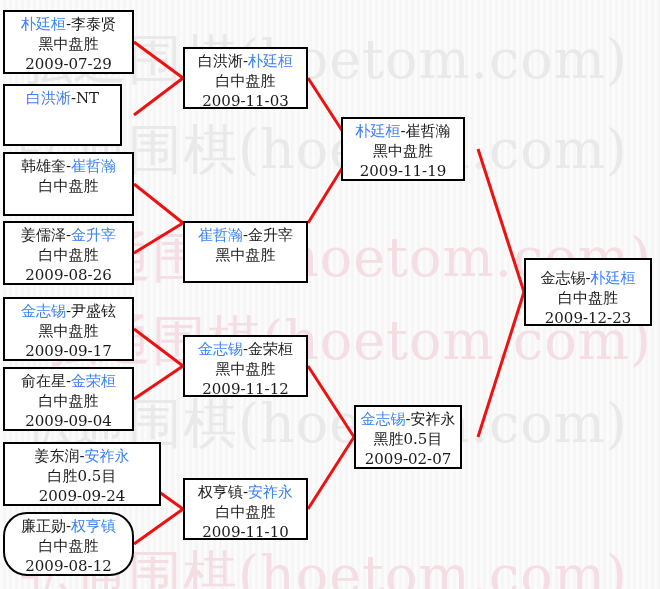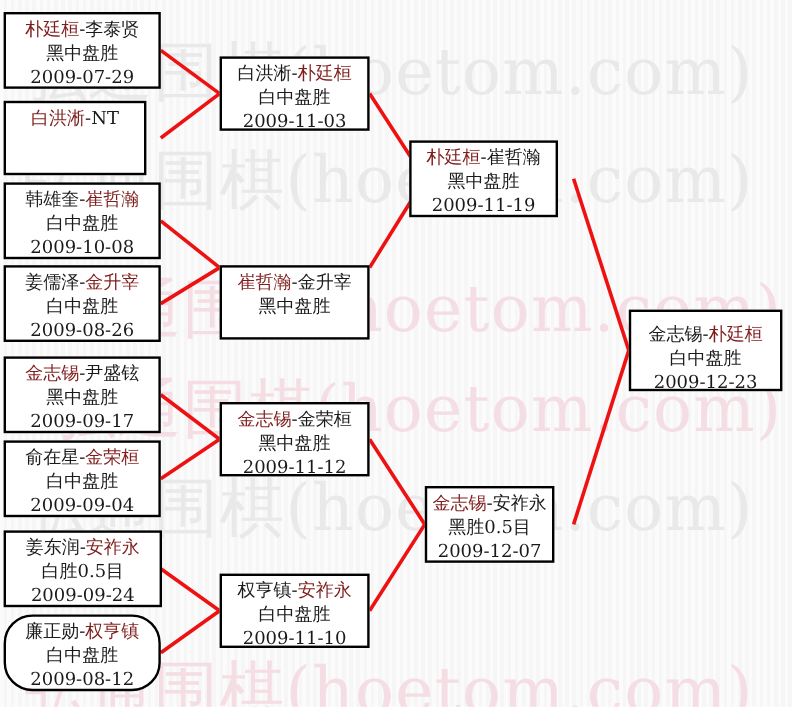--- a/index.html
+++ b/index.html
@@ -37,21 +37,21 @@
     box-sizing:border-box;
     background:#ffffff;
     border:2px solid #000000;
     z-index:2;
     text-align:center;
     font-size:15px;
     line-height:20px;
     color:#1a1a1a;
     padding-top:2px;
   }
-  .match .win{color:#7f1d1d;}
+  .match .win{color:#3b82f6;}
   .row{height:20px;}
 </style>
 </head>
 <body>
 
 <div class="stage">
 
   <div class="wm-row wm-gray" style="left:18px;top:24px;">弘通围棋(hoetom.com)</div>
   <div class="wm-row wm-gray" style="left:18px;top:114px;">弘通围棋(hoetom.com)</div>
   <div class="wm-row wm-pink" style="left:42px;top:222px;">弘通围棋(hoetom.com)</div>
@@ -86,42 +86,41 @@
 
   <div class="match" style="left:3px;top:84px;width:119px;height:62px;">
     <div class="row"><span></span><span class="win">白洪淅</span><span>-NT</span></div>
     <div class="row"></div>
     <div class="row"></div>
   </div>
 
   <div class="match" style="left:3px;top:152px;width:131px;height:64px;">
     <div class="row"><span>韩雄奎-</span><span class="win">崔哲瀚</span><span></span></div>
     <div class="row">白中盘胜</div>
-    <div class="row">2009-10-08</div>
   </div>
 
   <div class="match" style="left:3px;top:221px;width:131px;height:64px;">
     <div class="row"><span>姜儒泽-</span><span class="win">金升宰</span><span></span></div>
     <div class="row">白中盘胜</div>
     <div class="row">2009-08-26</div>
   </div>
 
   <div class="match" style="left:3px;top:297px;width:131px;height:64px;">
     <div class="row"><span></span><span class="win">金志锡</span><span>-尹盛铉</span></div>
     <div class="row">黑中盘胜</div>
     <div class="row">2009-09-17</div>
   </div>
 
   <div class="match" style="left:3px;top:367px;width:131px;height:64px;">
     <div class="row"><span>俞在星-</span><span class="win">金荣桓</span><span></span></div>
     <div class="row">白中盘胜</div>
     <div class="row">2009-09-04</div>
   </div>
 
-  <div class="match" style="left:3px;top:442px;width:132px;height:64px;">
+  <div class="match" style="left:3px;top:442px;width:158px;height:64px;">
     <div class="row"><span>姜东润-</span><span class="win">安祚永</span><span></span></div>
     <div class="row">白胜0.5目</div>
     <div class="row">2009-09-24</div>
   </div>
 
   <div class="match" style="left:3px;top:512px;width:131px;height:64px;border-radius:24px;">
     <div class="row"><span>廉正勋-</span><span class="win">权亨镇</span><span></span></div>
     <div class="row">白中盘胜</div>
     <div class="row">2009-08-12</div>
   </div>
@@ -151,21 +150,21 @@
 
   <div class="match" style="left:341px;top:117px;width:124px;height:64px;">
     <div class="row"><span></span><span class="win">朴廷桓</span><span>-崔哲瀚</span></div>
     <div class="row">黑中盘胜</div>
     <div class="row">2009-11-19</div>
   </div>
 
   <div class="match" style="left:354px;top:405px;width:108px;height:64px;">
     <div class="row"><span></span><span class="win">金志锡</span><span>-安祚永</span></div>
     <div class="row">黑胜0.5目</div>
-    <div class="row">2009-12-07</div>
+    <div class="row">2009-02-07</div>
   </div>
 
   <div class="match" style="left:524px;top:258px;width:128px;height:68px;padding-top:8px;">
     <div class="row"><span>金志锡-</span><span class="win">朴廷桓</span><span></span></div>
     <div class="row">白中盘胜</div>
     <div class="row">2009-12-23</div>
   </div>
 
 </div>
 

